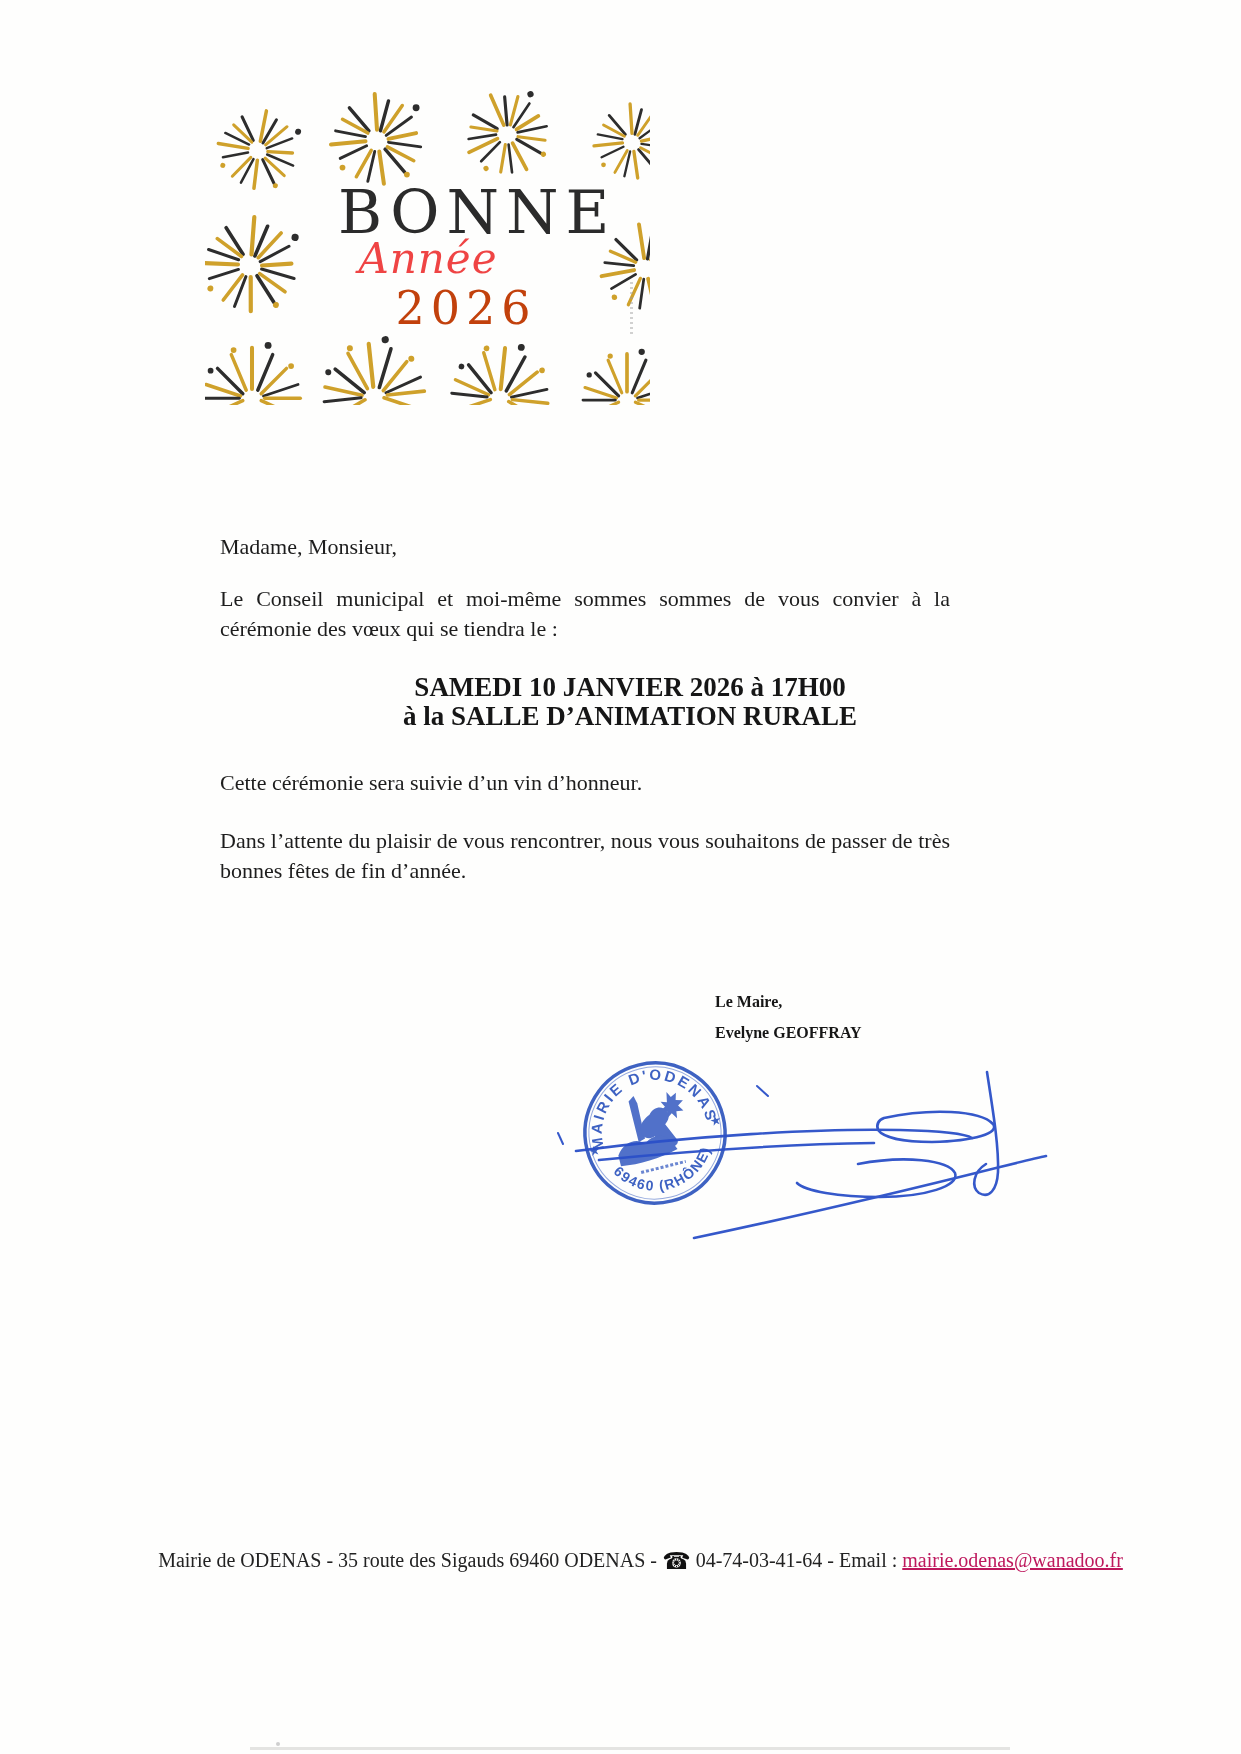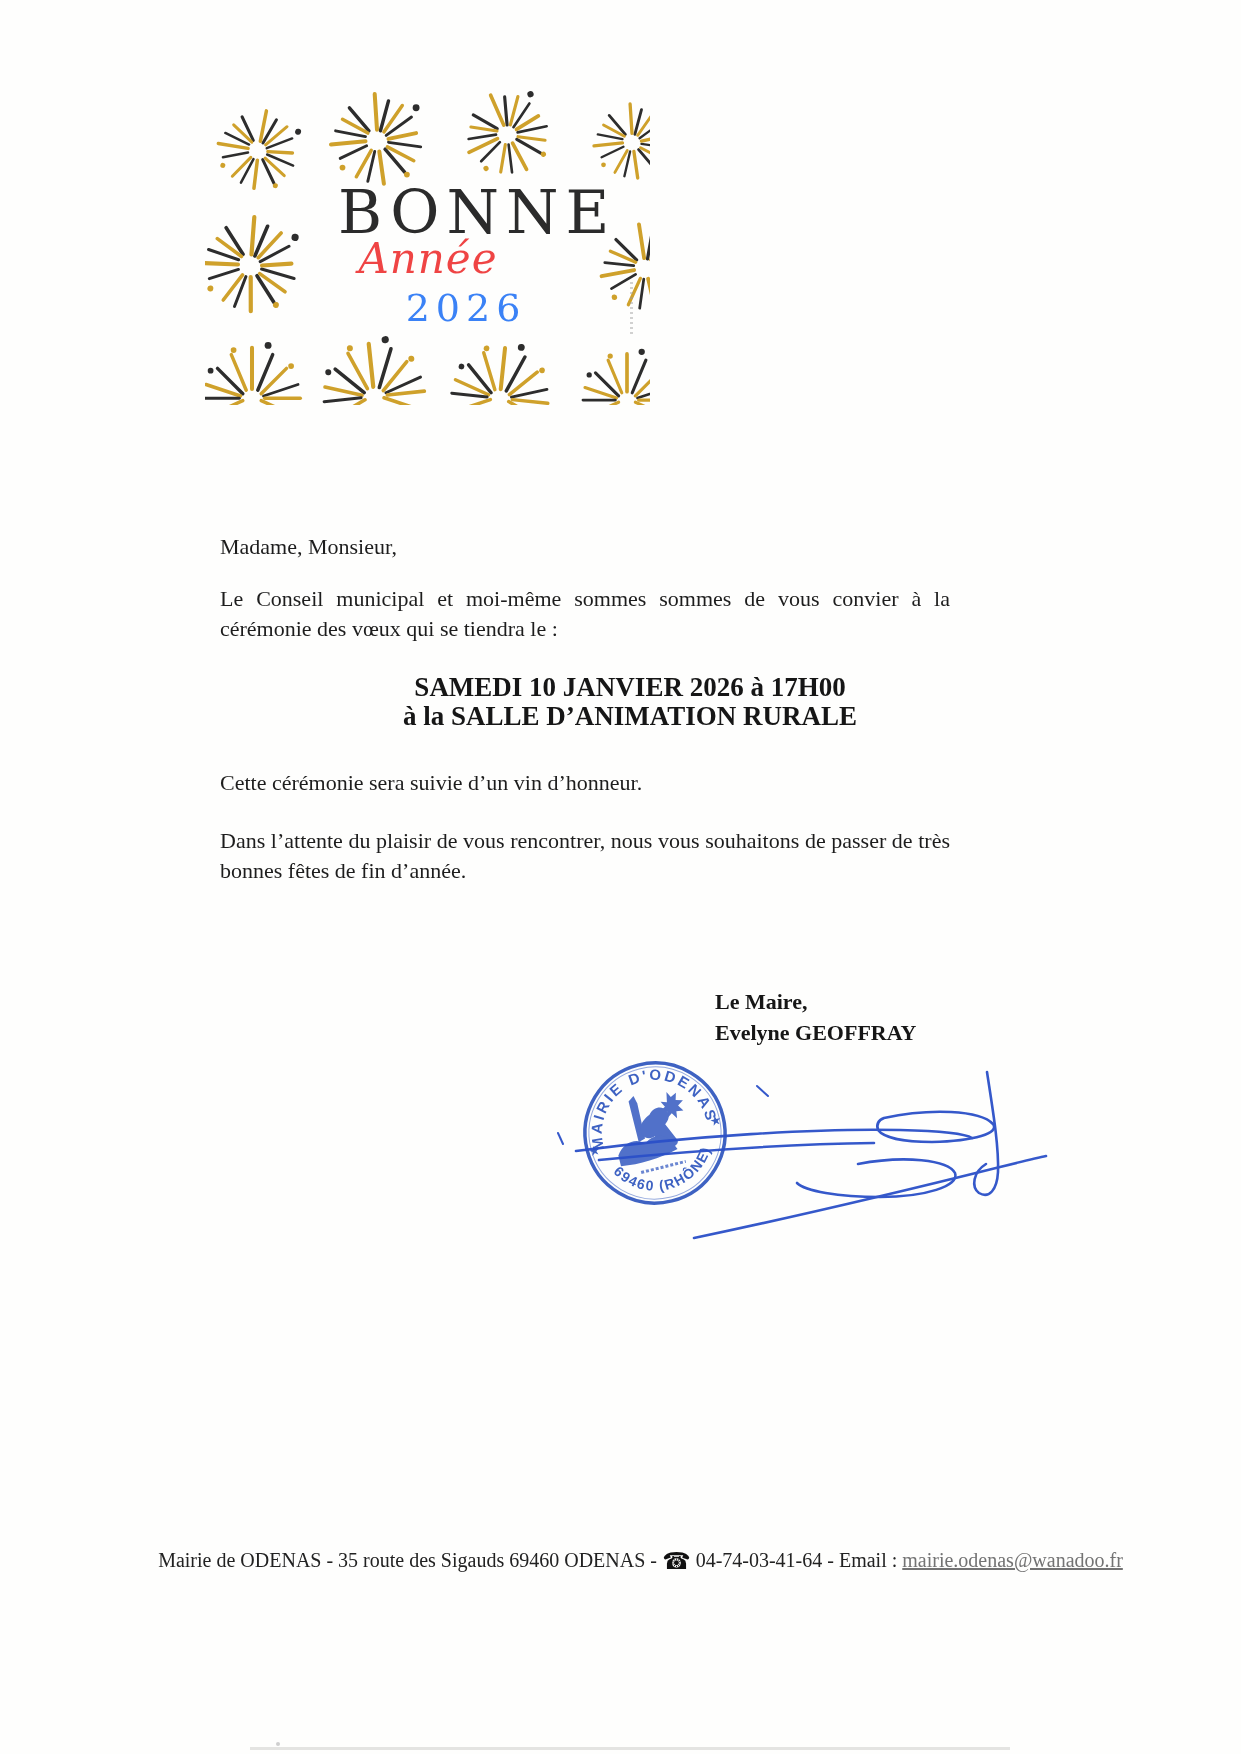--- a/index.html
+++ b/index.html
@@ -15,44 +15,44 @@
     font-family:"DejaVu Serif", serif;font-size:60px;line-height:62px;
     letter-spacing:7px;color:#2b2b2b;font-weight:400;
   }
   .card-title-2{
     left:318px;top:236px;width:220px;text-align:center;
     font-family:"DejaVu Serif", serif;font-style:italic;font-size:42px;
     line-height:46px;color:#ef4444;letter-spacing:1px;
   }
   .card-title-3{
     left:341px;top:284px;width:250px;text-align:center;
-    font-family:"DejaVu Serif", serif;font-size:38px;line-height:48px;
-    letter-spacing:6px;color:#3b82f6;
+    font-family:"DejaVu Serif", serif;font-size:46px;line-height:48px;
+    letter-spacing:6px;color:#c2410c;
   }
   .watermark{
     left:630px;top:282px;width:3px;height:54px;opacity:.45;
     background:repeating-linear-gradient(#9a9a9a 0 2px, transparent 2px 5px);
   }
   
   .body-text{font-size:22px;line-height:30px;color:#1d1d1d;}
   #salutation{left:220px;top:492px;width:500px;margin-top:40px;}
   #para1{left:220px;top:584px;width:730px;text-align:justify;}
   #event-block{left:250px;top:673px;width:760px;text-align:center;font-weight:bold;font-size:27px;line-height:29px;color:#161616;}
   #para2{left:220px;top:768px;width:760px;}
   #para3{left:220px;top:826px;width:730px;text-align:justify;}
-  #sig-block{left:715px;top:986px;width:320px;font-weight:bold;font-size:22px;line-height:31px;color:#161616;}
+  #sig-block{left:715px;top:986px;width:320px;font-weight:bold;font-size:16px;line-height:31px;color:#161616;}
   
   #stamp-sig{left:480px;top:1040px;}
   
   #footer{
     left:0;top:1548px;width:1241px;text-align:center;padding-left:40px;
     box-sizing:border-box;font-size:20px;color:#222;
   }
   #footer .phone-glyph{font-family:"DejaVu Sans", sans-serif;font-size:23px;vertical-align:-2px;color:#111;}
-  #footer a{color:#737373;text-decoration:underline;cursor:pointer;}
+  #footer a{color:#be185d;text-decoration:underline;cursor:pointer;}
   
   .scan-edge{left:250px;top:1747px;width:760px;height:3px;background:#e4e4e2;}
   .scan-speck{left:276px;top:1742px;width:4px;height:4px;border-radius:50%;background:#cfcfcf;}
 </style>
 </head>
 <body>
 
 <svg id="header-card" class="abs" width="445" height="320" viewBox="205 85 445 320">
   <defs>
     <g id="burst" stroke-linecap="round" fill="none">

